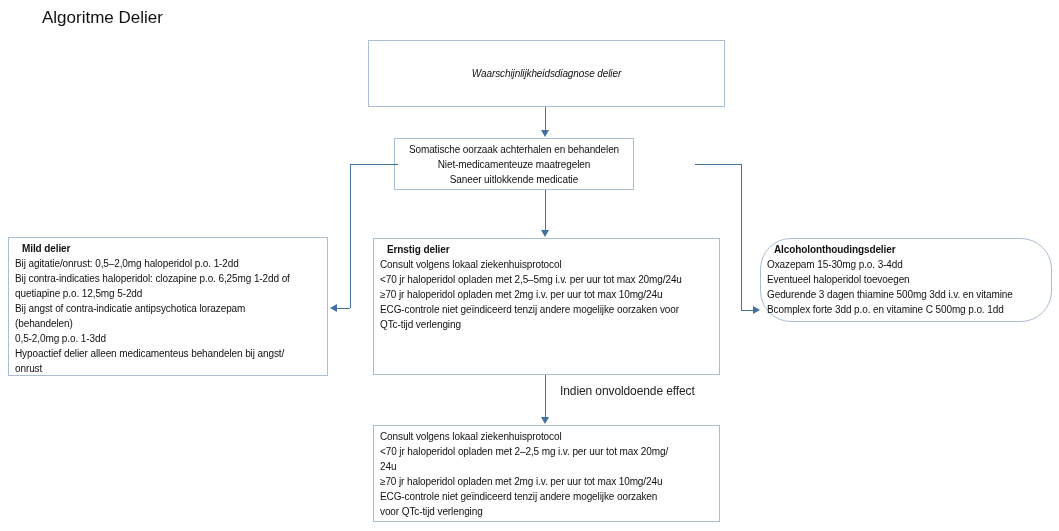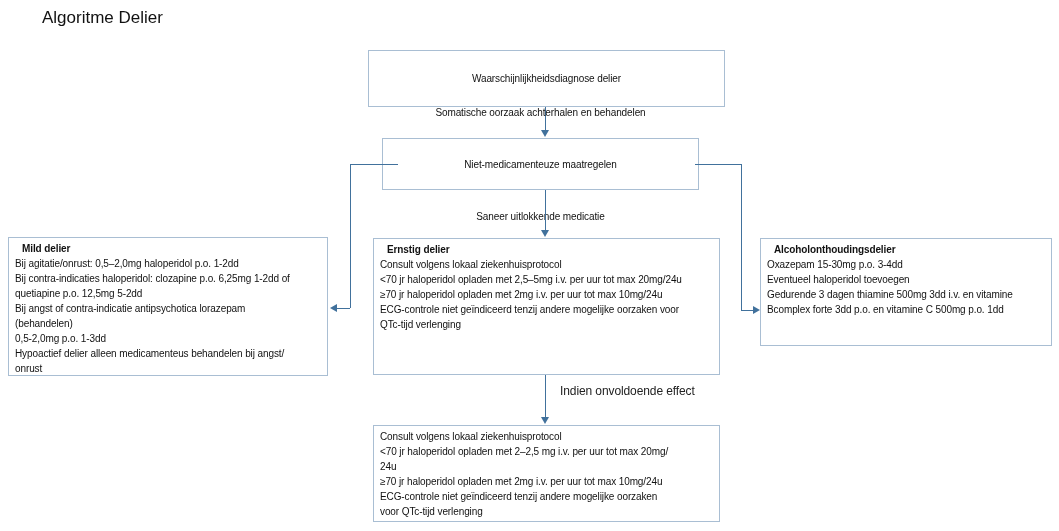--- a/index.html
+++ b/index.html
@@ -46,28 +46,28 @@
   .ah.right { border-top: 4px solid transparent; border-bottom: 4px solid transparent; border-left: 7px solid var(--arrow, #41719c); }
   .edge-label { position: absolute; font-size: 12px; letter-spacing: -0.1px; color: #222222; white-space: nowrap; }
 </style>
 </head>
 <body>
 
 <div id="canvas">
 
   <div class="page-title">Algoritme Delier</div>
 
-  <div class="box centered" style="left:368px; top:50px; width:357px; height:57px;">
+  <div class="box centered" style="left:368px; top:40px; width:357px; height:67px;font-style:italic;">
     <div class="box-line">Waarschijnlijkheidsdiagnose delier</div>
   </div>
 
   <div class="vline" style="left:545px; top:107px; height:24px;"></div>
   <div class="ah down" style="left:541px; top:130px;"></div>
 
-  <div class="box centered" style="left:382px; top:138px; width:317px; height:52px;gap:37px;">
+  <div class="box centered" style="left:394px; top:138px; width:240px; height:52px;">
     <div class="box-line">Somatische oorzaak achterhalen en behandelen</div>
     <div class="box-line">Niet-medicamenteuze maatregelen</div>
     <div class="box-line">Saneer uitlokkende medicatie</div>
   </div>
 
   <div class="hline" style="left:350px; top:164px; width:48px;"></div>
   <div class="vline" style="left:350px; top:164px; height:144px;"></div>
   <div class="hline" style="left:337px; top:308px; width:13px;"></div>
   <div class="ah left" style="left:330px; top:304px;"></div>
 
@@ -93,21 +93,21 @@
 
   <div class="box" style="left:373px; top:238px; width:347px; height:137px;">
     <div class="box-title">Ernstig delier</div>
     <div class="box-line">Consult volgens lokaal ziekenhuisprotocol</div>
     <div class="box-line">&lt;70 jr haloperidol opladen met 2,5–5mg i.v. per uur tot max 20mg/24u</div>
     <div class="box-line">≥70 jr haloperidol opladen met 2mg i.v. per uur tot max 10mg/24u</div>
     <div class="box-line">ECG-controle niet geïndiceerd tenzij andere mogelijke oorzaken voor</div>
     <div class="box-line">QTc-tijd verlenging</div>
   </div>
 
-  <div class="box" style="left:760px; top:238px; width:292px; height:108px;">
+  <div class="box" style="left:760px; top:238px; width:292px; height:84px;border-radius:31px;">
     <div class="box-title">Alcoholonthoudingsdelier</div>
     <div class="box-line">Oxazepam 15-30mg p.o. 3-4dd</div>
     <div class="box-line">Eventueel haloperidol toevoegen</div>
     <div class="box-line">Gedurende 3 dagen thiamine 500mg 3dd i.v. en vitamine</div>
     <div class="box-line">Bcomplex forte 3dd p.o. en vitamine C 500mg p.o. 1dd</div>
   </div>
 
   <div class="vline" style="left:545px; top:375px; height:43px;"></div>
   <div class="ah down" style="left:541px; top:417px;"></div>
   <div class="edge-label" style="left:560px; top:384px;">Indien onvoldoende effect</div>

